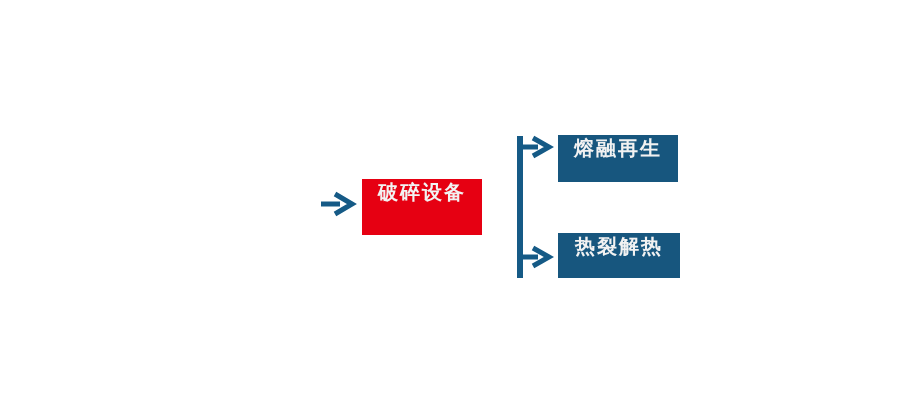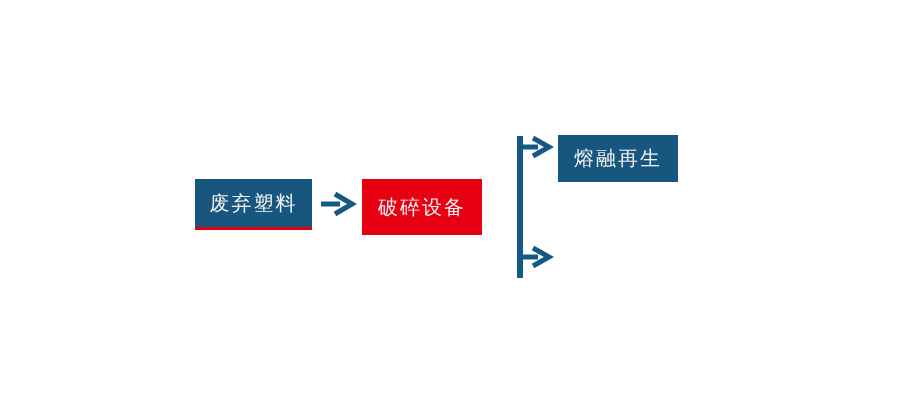--- a/index.html
+++ b/index.html
@@ -13,25 +13,25 @@
   html,body{margin:0;padding:0;}
   body{
     width:900px;height:411px;
     background:var(--page-bg);
     font-family:"DejaVu Sans","Liberation Sans",sans-serif;
     overflow:hidden;
   }
   .canvas{position:relative;width:900px;height:411px;}
   .node{
     position:absolute;
-    display:flex;align-items:center;justify-content:center;
+    display:flex;justify-content:center;
     color:var(--label-text);
     font-size:20px;
     letter-spacing:2px;
-    font-weight:400;
+    font-weight:700;
     box-sizing:border-box;
     white-space:nowrap;
   }
   .node-blue{background:var(--node-blue);}
   .node-red{background:var(--node-red);}
   .node-waste{left:195px;top:179px;width:117px;height:51px;border-bottom:3px solid var(--underline-red);}
   .node-crush{left:362px;top:179px;width:120px;height:56px;}
   .node-melt{left:558px;top:135px;width:120px;height:47px;}
   .node-pyro{left:558px;top:233px;width:122px;height:45px;}
   .arrow{position:absolute;color:var(--connector-blue);}
@@ -43,23 +43,20 @@
     left:517px;top:136px;
     width:6px;height:142px;
     background:var(--connector-blue);
   }
 </style>
 </head>
 <body>
 
 <div class="canvas">
 
-  <div class="node node-blue node-waste">
-    <span>废弃塑料</span>
-  </div>
 
   <svg class="arrow arrow-main" width="38" height="26" viewBox="0 0 38 26">
     <path d="M2 13 H21" stroke="currentColor" stroke-width="5" fill="none"></path>
     <path d="M16 3 L33 13 L16 23" stroke="currentColor" stroke-width="5" fill="none" stroke-linejoin="miter"></path>
   </svg>
 
   <div class="node node-red node-crush">
     <span>破碎设备</span>
   </div>
 
@@ -72,14 +69,17 @@
 
   <svg class="arrow arrow-branch-bottom" width="34" height="26" viewBox="0 0 34 26">
     <path d="M0 13 H18" stroke="currentColor" stroke-width="5" fill="none"></path>
     <path d="M13 4 L29 13 L13 22" stroke="currentColor" stroke-width="5" fill="none" stroke-linejoin="miter"></path>
   </svg>
 
   <div class="node node-blue node-melt">
     <span>熔融再生</span>
   </div>
 
+  <div class="node node-blue node-pyro">
+    <span>热裂解热</span>
+  </div>
 
 </div>
 
 </body></html>

